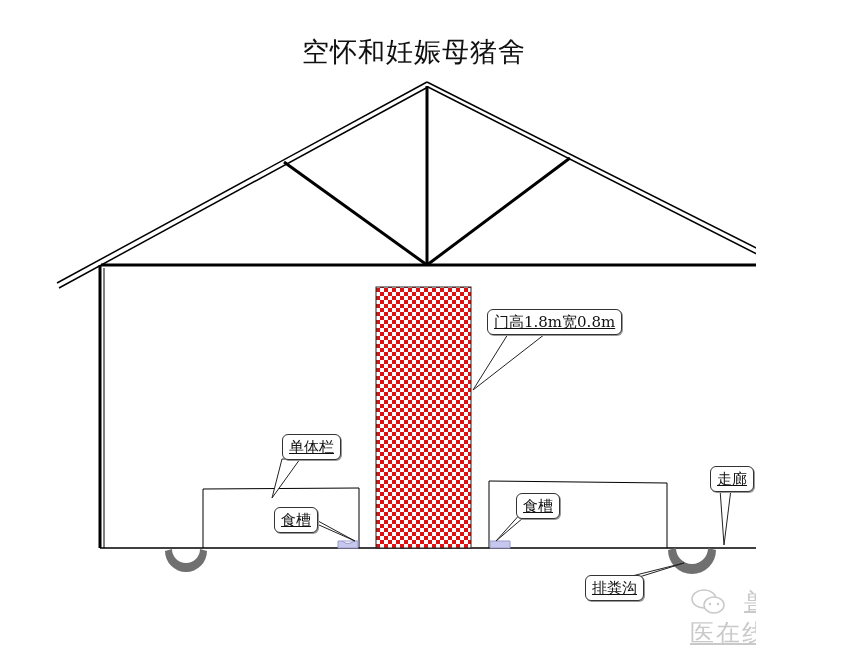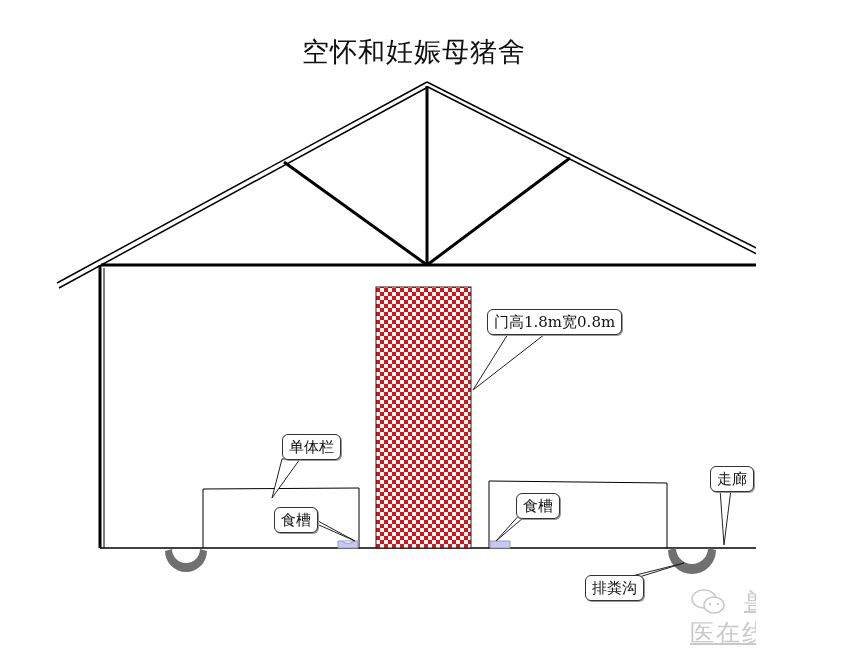--- a/index.html
+++ b/index.html
@@ -1,19 +1,19 @@
 <!DOCTYPE html>
 <html><head>
 <meta charset="utf-8">
 <style>
   html,body{margin:0;padding:0;background:#fff;}
   #stage{position:relative;width:756px;height:648px;overflow:hidden;background:#fff;font-family:"DejaVu Sans","Liberation Sans",sans-serif;}
   #title{position:absolute;left:0;width:828px;top:34px;text-align:center;font-family:"DejaVu Serif","Liberation Serif",serif;font-size:27px;color:#111;letter-spacing:1px;}
   svg{position:absolute;left:0;top:0;}
-  .callout{position:absolute;background:#fff;border:1px solid #333;border-radius:6px;font-size:15px;color:#111;padding:1px 6px;white-space:nowrap;line-height:22px;box-shadow:1px 1px 0 #999;}
+  .callout{position:absolute;background:#fff;border:1px solid #333;border-radius:6px;font-size:15px;color:#111;padding:1px 6px;white-space:nowrap;line-height:22px;box-shadow:1px 1px 0 #999;text-decoration:underline;}
   .callout.serif{font-family:"DejaVu Serif","Liberation Serif",serif;font-size:15px;}
   #wm{position:absolute;left:690px;top:585px;font-size:24px;color:#c9c9c9;letter-spacing:2px;}
   #wm-text{margin-left:54px;text-decoration:underline;}
   #wm-icon{position:absolute;left:0;top:2px;width:40px;height:30px;}
 </style>
 </head>
 <body>
 
 <div id="stage">
   <div id="title">空怀和妊娠母猪舍</div>

